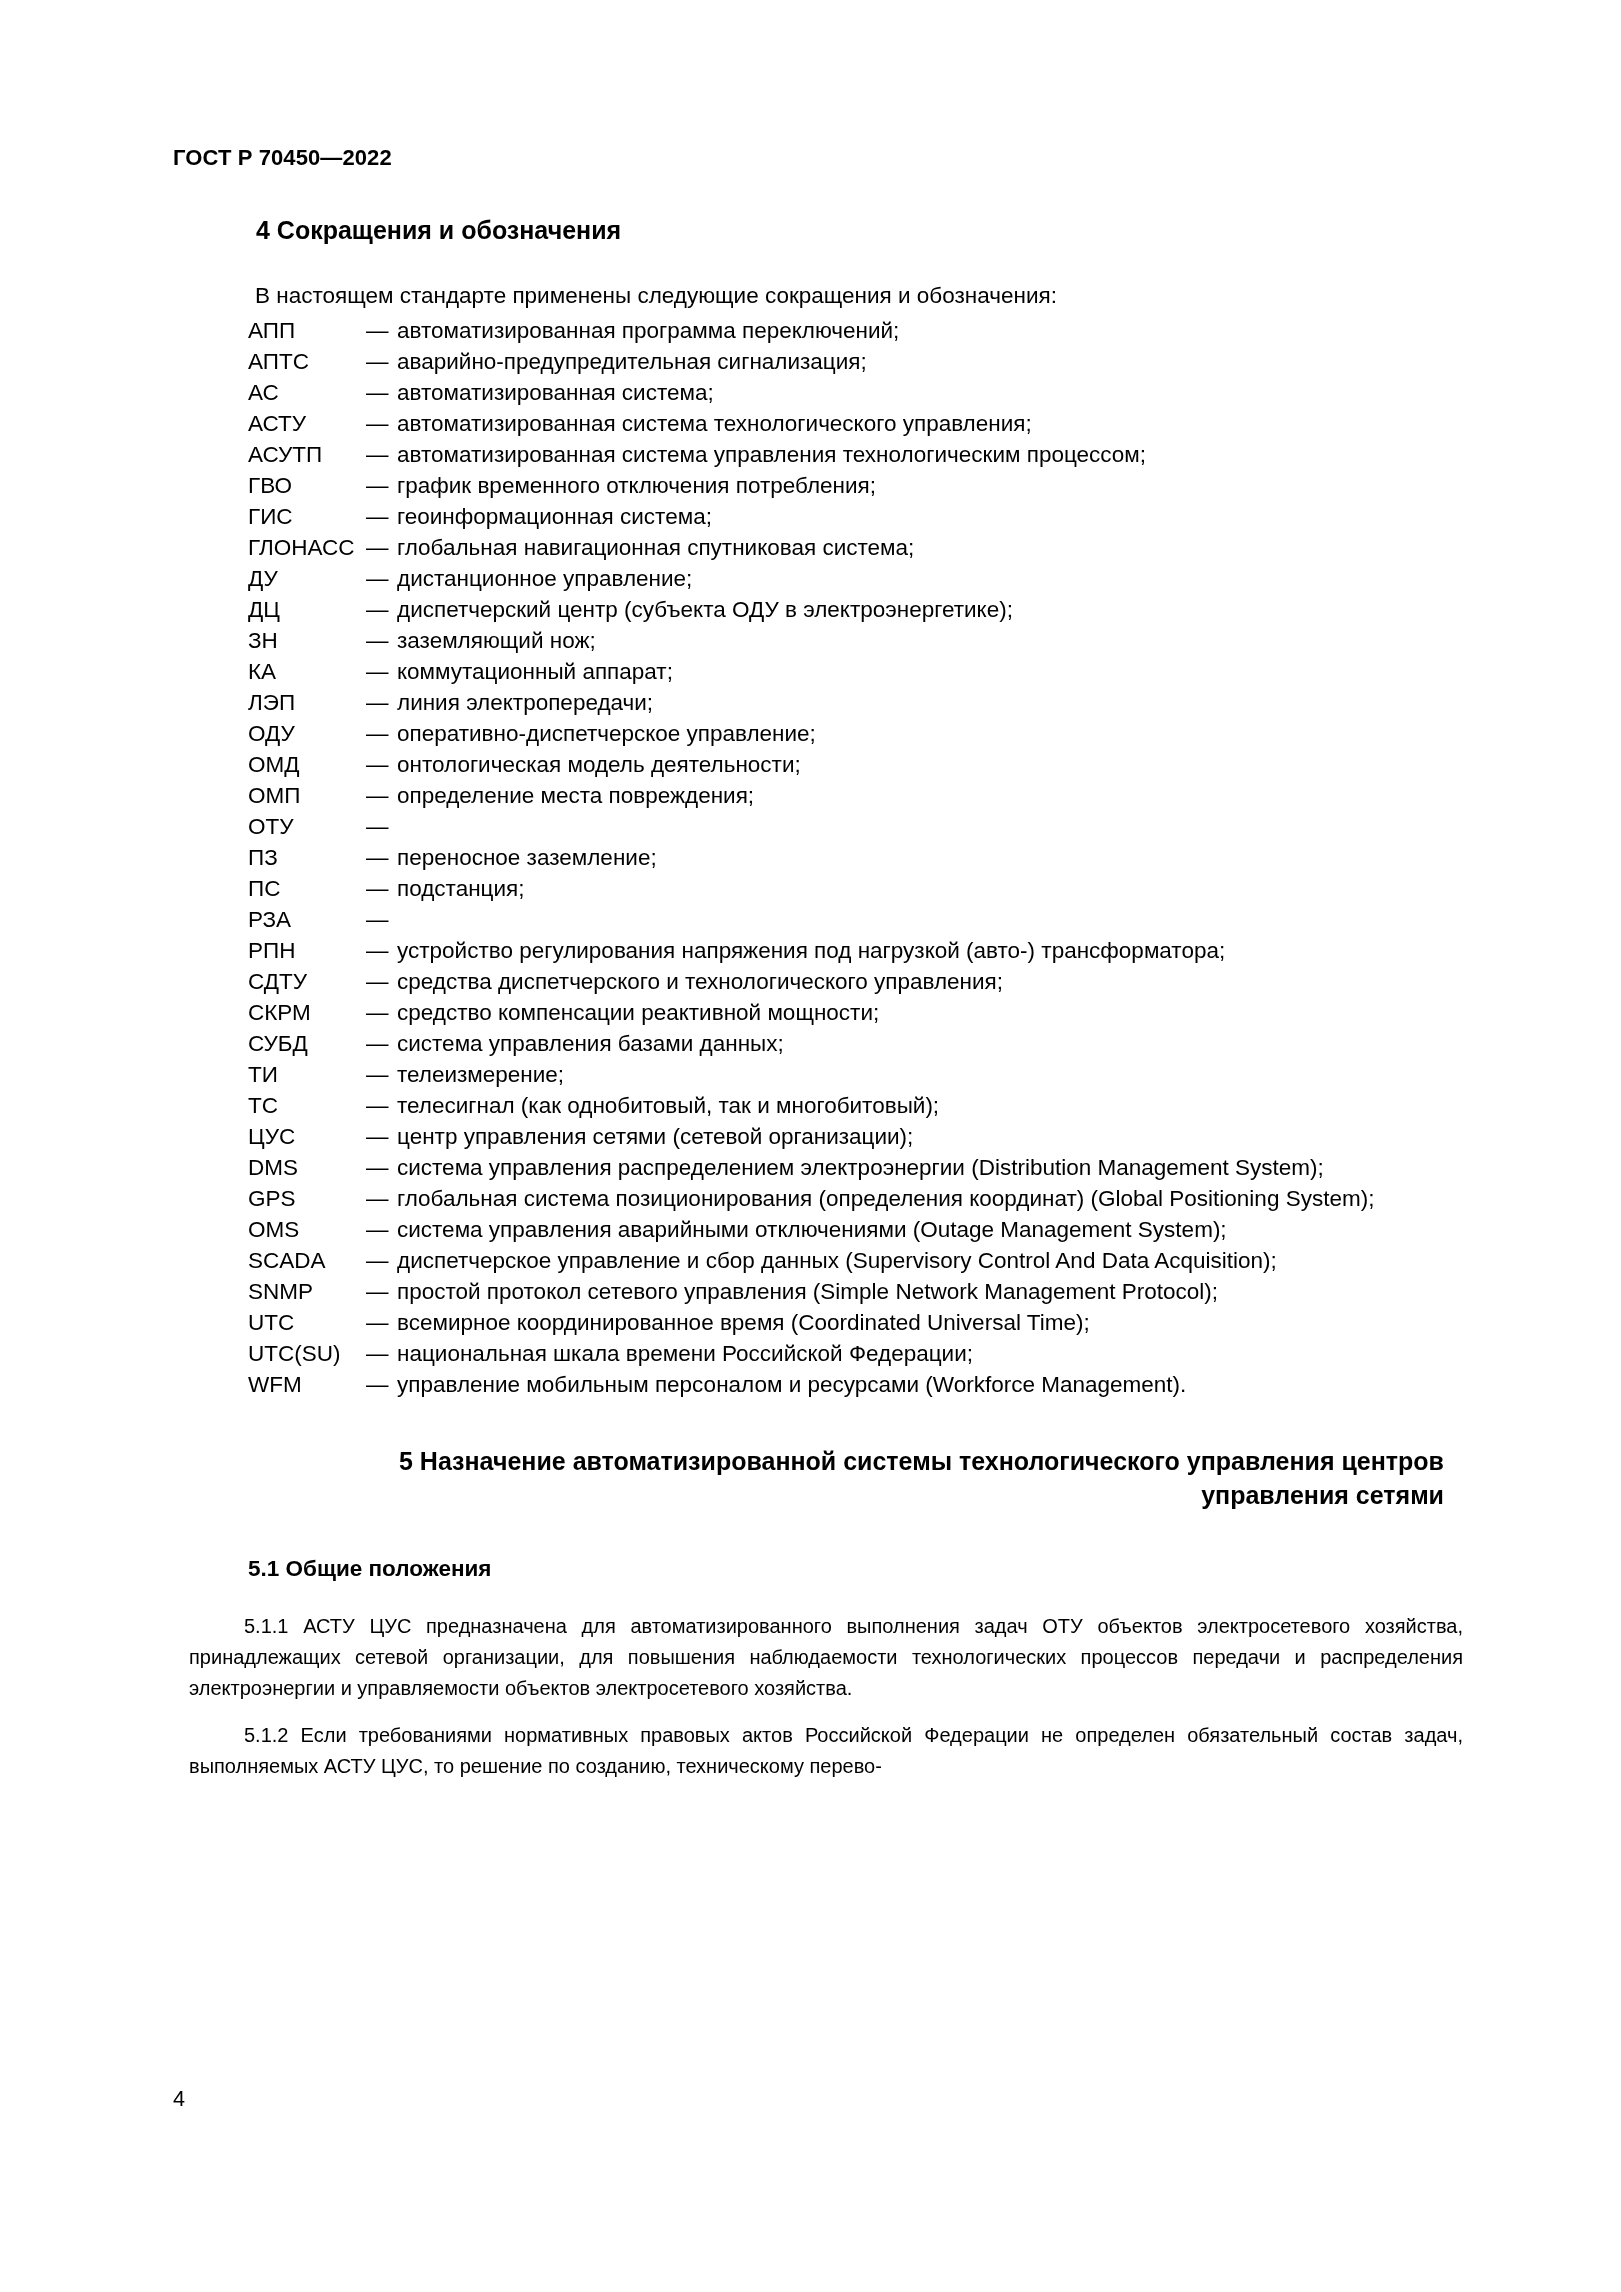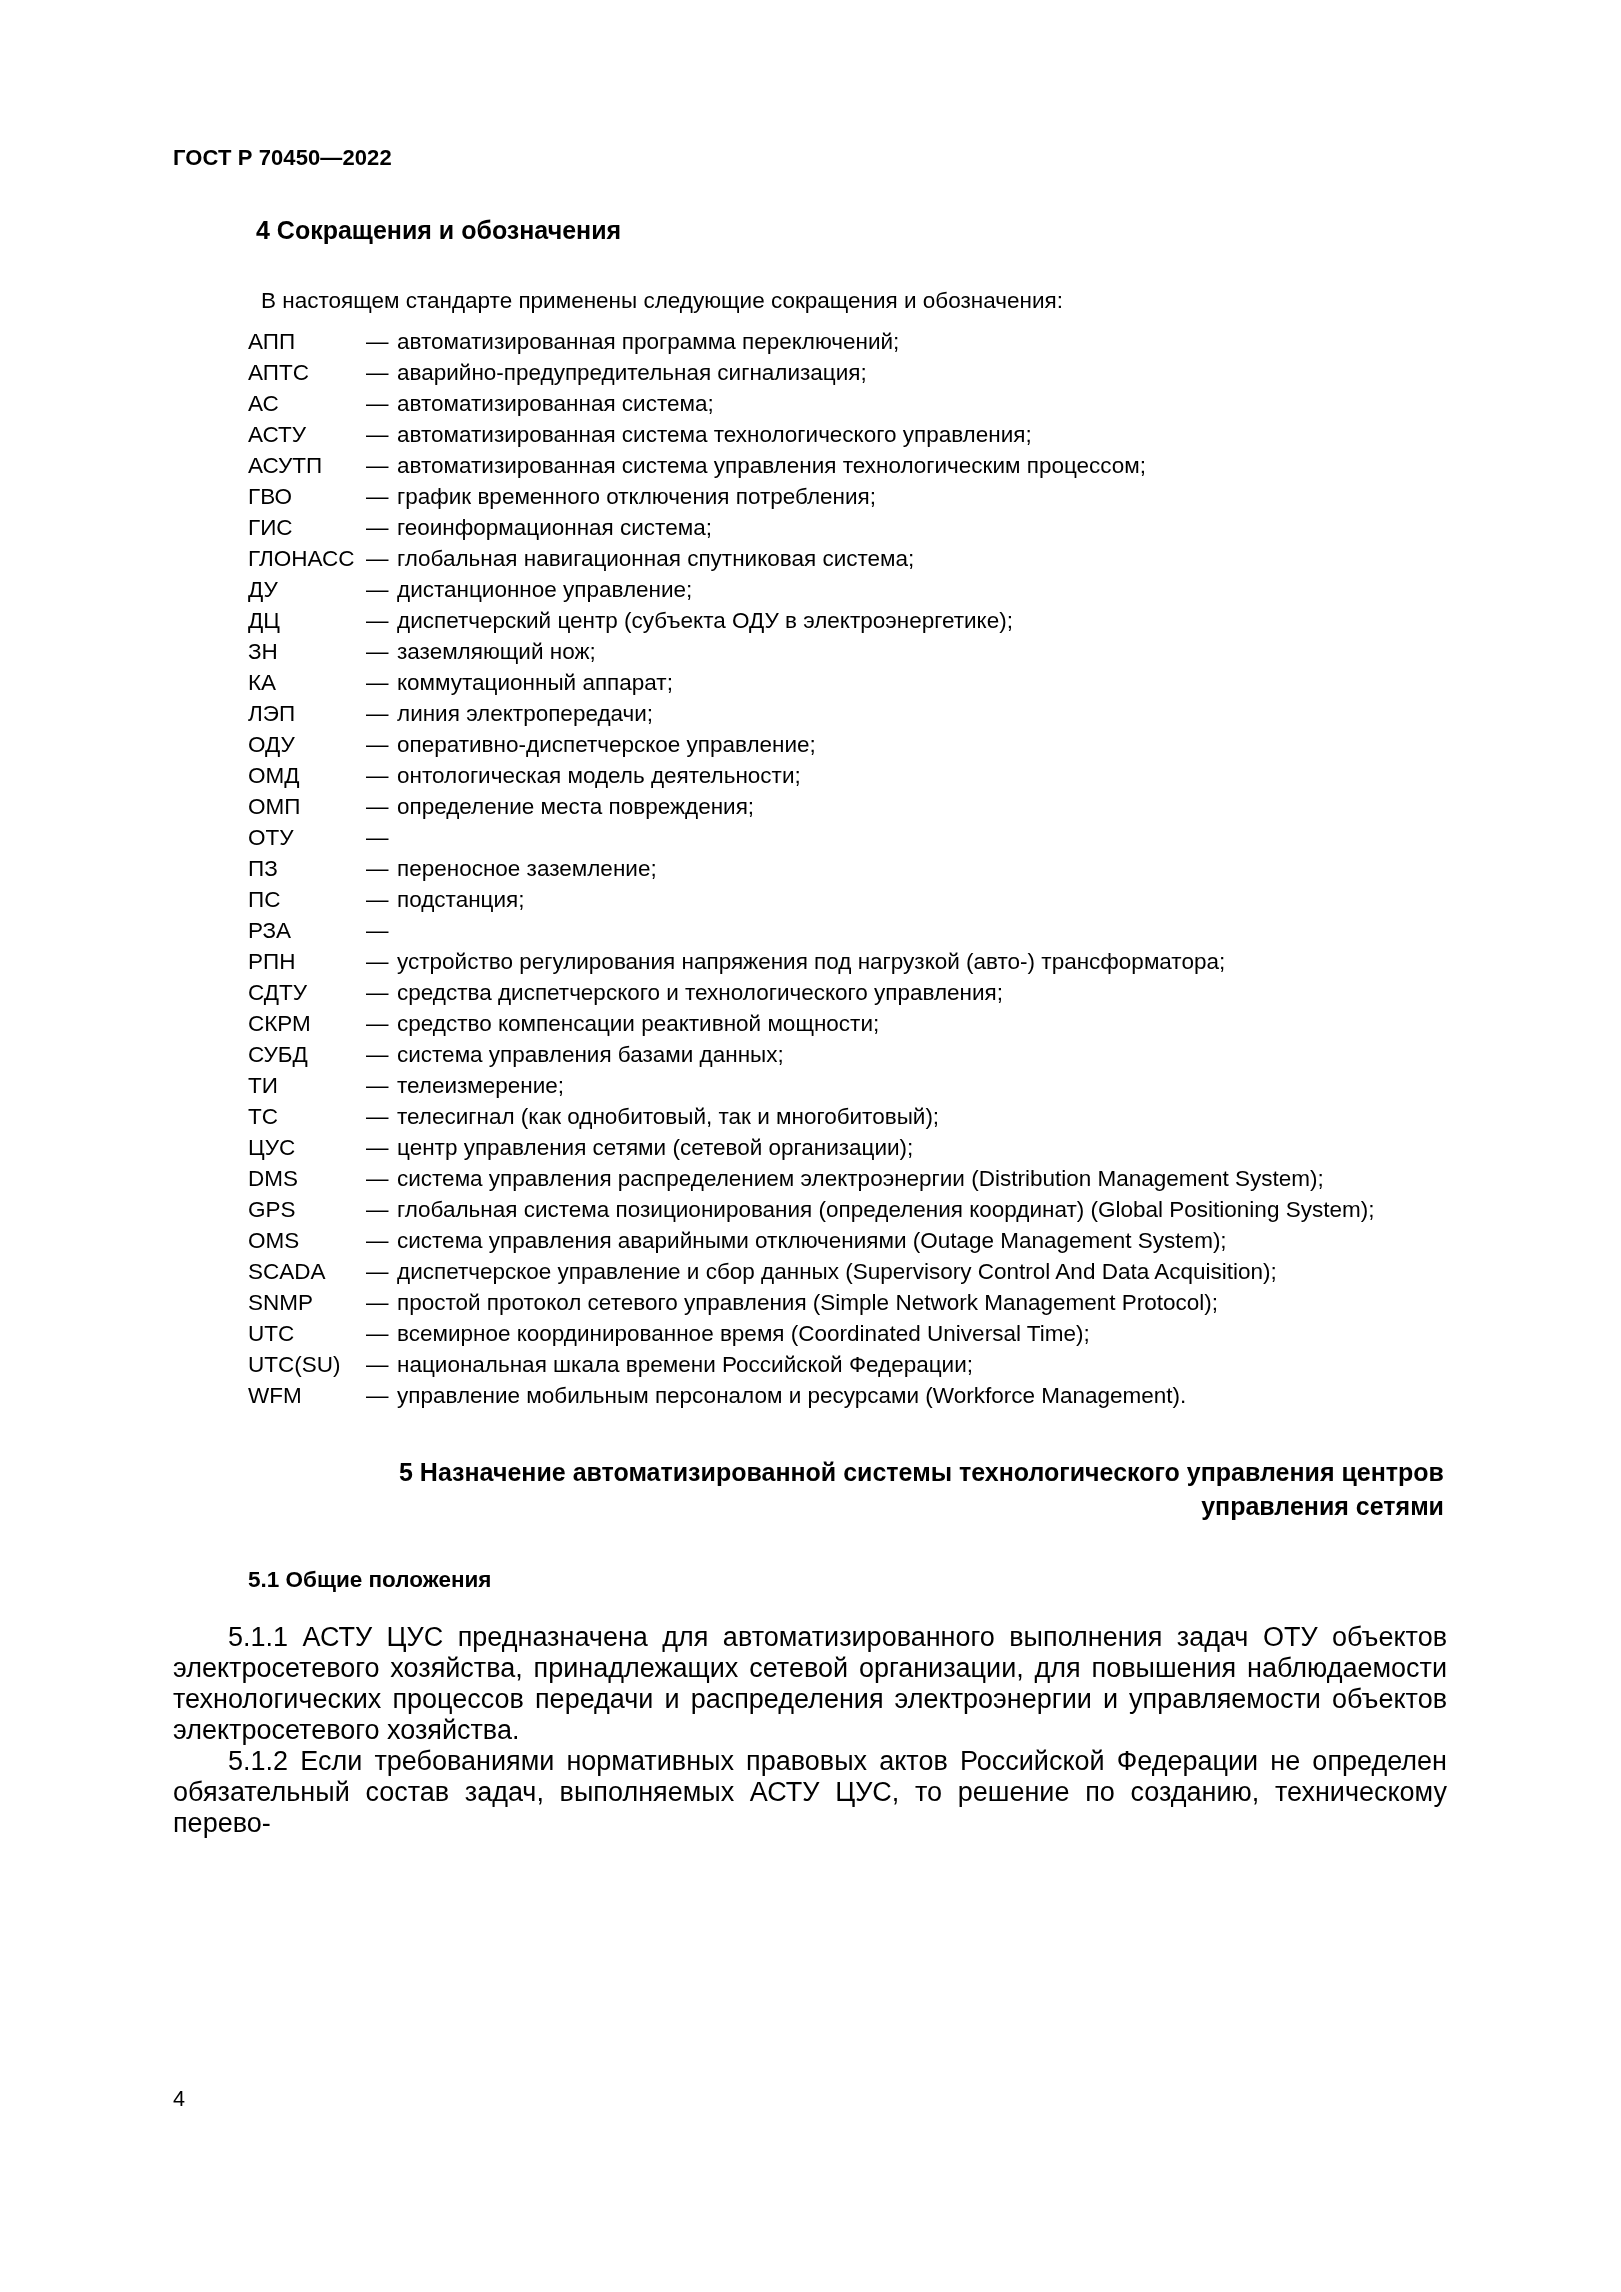--- a/index.html
+++ b/index.html
@@ -45,21 +45,21 @@
   h2.section-title {
     margin: 8px;
     padding: 0;
     font-size: 25px;
     font-weight: bold;
     line-height: 1.33;
     padding-left: 75px;
   }
 
   .intro {
-    margin: 13px;
+    margin: 7px;
     padding: 0 0 0 75px;
     font-size: 22.5px;
     line-height: 1.0;
     padding-top: 30px;
   }
 
   
   .abbr-list {
     margin: 0;
     padding: 0 0 0 75px;
@@ -106,23 +106,23 @@
   h3.sub-heading {
     margin: 0;
     padding: 0 0 0 75px;
     font-size: 22.5px;
     font-weight: bold;
     line-height: 1.2;
     margin-top: 43px;
   }
 
   .body-par {
-    margin: 0;
+    margin: 16px;
     padding: 0;
-    font-size: 27px;
+    font-size: 20px;
     line-height: 31px;
     text-align: justify;
     text-justify: inter-word;
     text-indent: 55px;
     width: 1274px;
     hyphens: none;
   }
   .body-par.first { margin-top: 29px; }
   .body-par.next  { margin-top: 0px; }
 

